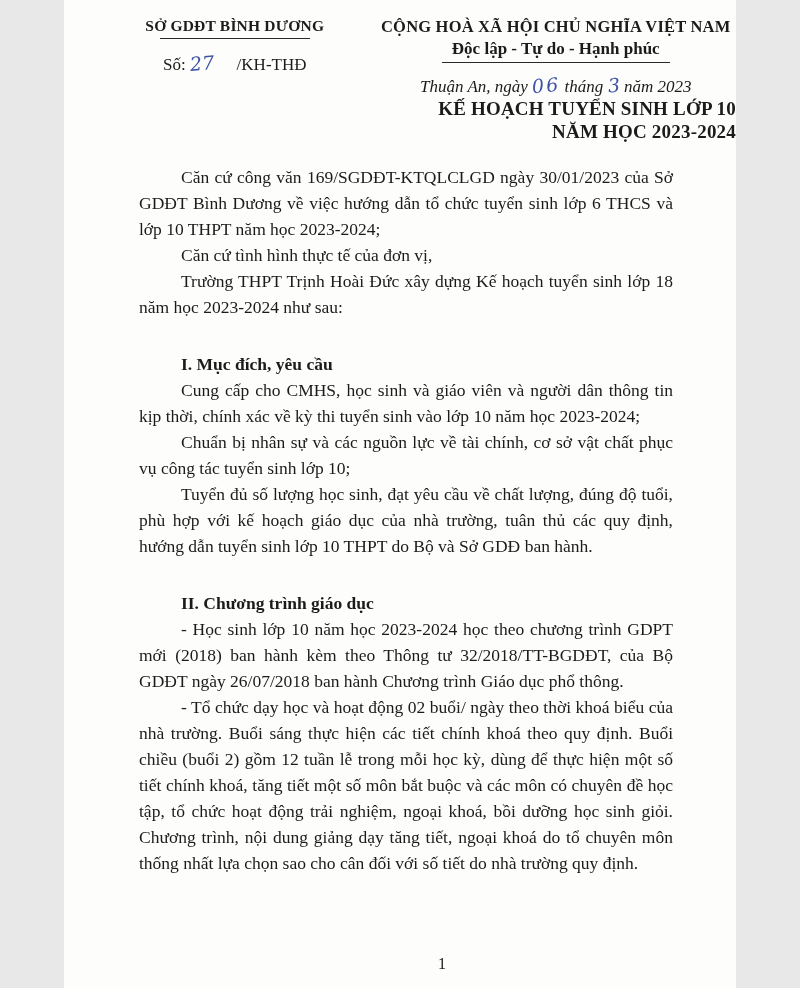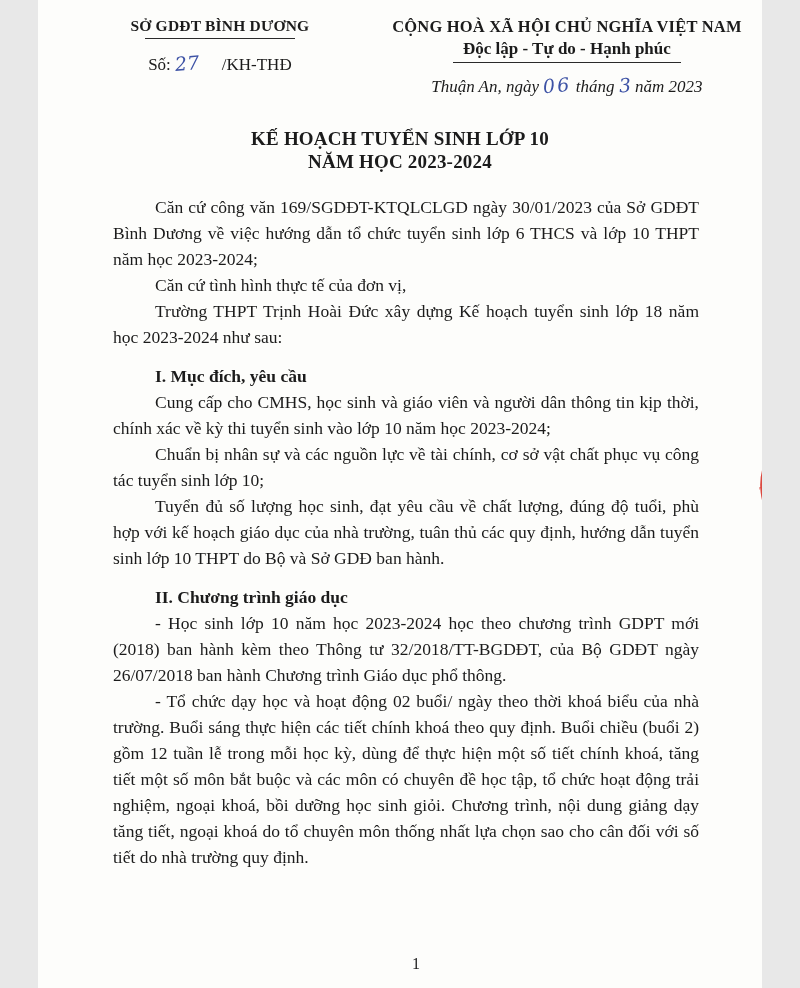--- a/index.html
+++ b/index.html
@@ -1,19 +1,19 @@
 <!DOCTYPE html>
 <html lang="vi"><head>
 <meta charset="utf-8">
 <style>
   * { margin:0; padding:0; box-sizing:border-box; }
   html,body { background:#e8e8e8; }
   .page {
     position:relative;
-    width:724px; height:988px;
+    width:672px; height:988px;
     margin:0 auto;
     background:#fdfdfb;
     color:#1b1b1b;
     font-family:"Liberation Serif", serif;
     overflow:hidden;
   }
   
   .header { display:flex; padding-top:17px; }
   .hdr-left  { width:305px; margin-left:35px; text-align:center; }
   .hdr-right { width:405px; margin-left:5px;  text-align:center; }
@@ -31,30 +31,30 @@
     font-family:"DejaVu Serif", serif;
     font-style:italic;
     display:inline-block;
     transform:rotate(-5deg);
     font-size:19px;
     line-height:1;
   }
   .hw-day { letter-spacing:2px; }
   .so-gap { display:inline-block; width:14px; }
   
-  .title { margin-top:30px; text-align:center; font-weight:700; font-size:19px; line-height:23px; letter-spacing:.2px; }
+  .title { text-align:right; font-weight:700; font-size:19px; line-height:23px; letter-spacing:.2px; }
   
   .body {
     margin:21px 63px 0 75px;
     font-size:17.5px;
     line-height:26px;
     text-align:justify;
   }
   .body p { text-indent:42px; margin:0; }
-  .body p.block-h { font-weight:700; margin-top:13px; }
+  .body p.block-h { font-weight:700; margin-top:31px; }
   
   .stamp {
     position:absolute;
     left:710px; top:413px;
     width:145px; height:145px;
     transform:rotate(-7deg);
     opacity:.92;
     pointer-events:none;
   }
   .stamp text { font-family:"DejaVu Sans", sans-serif; }

